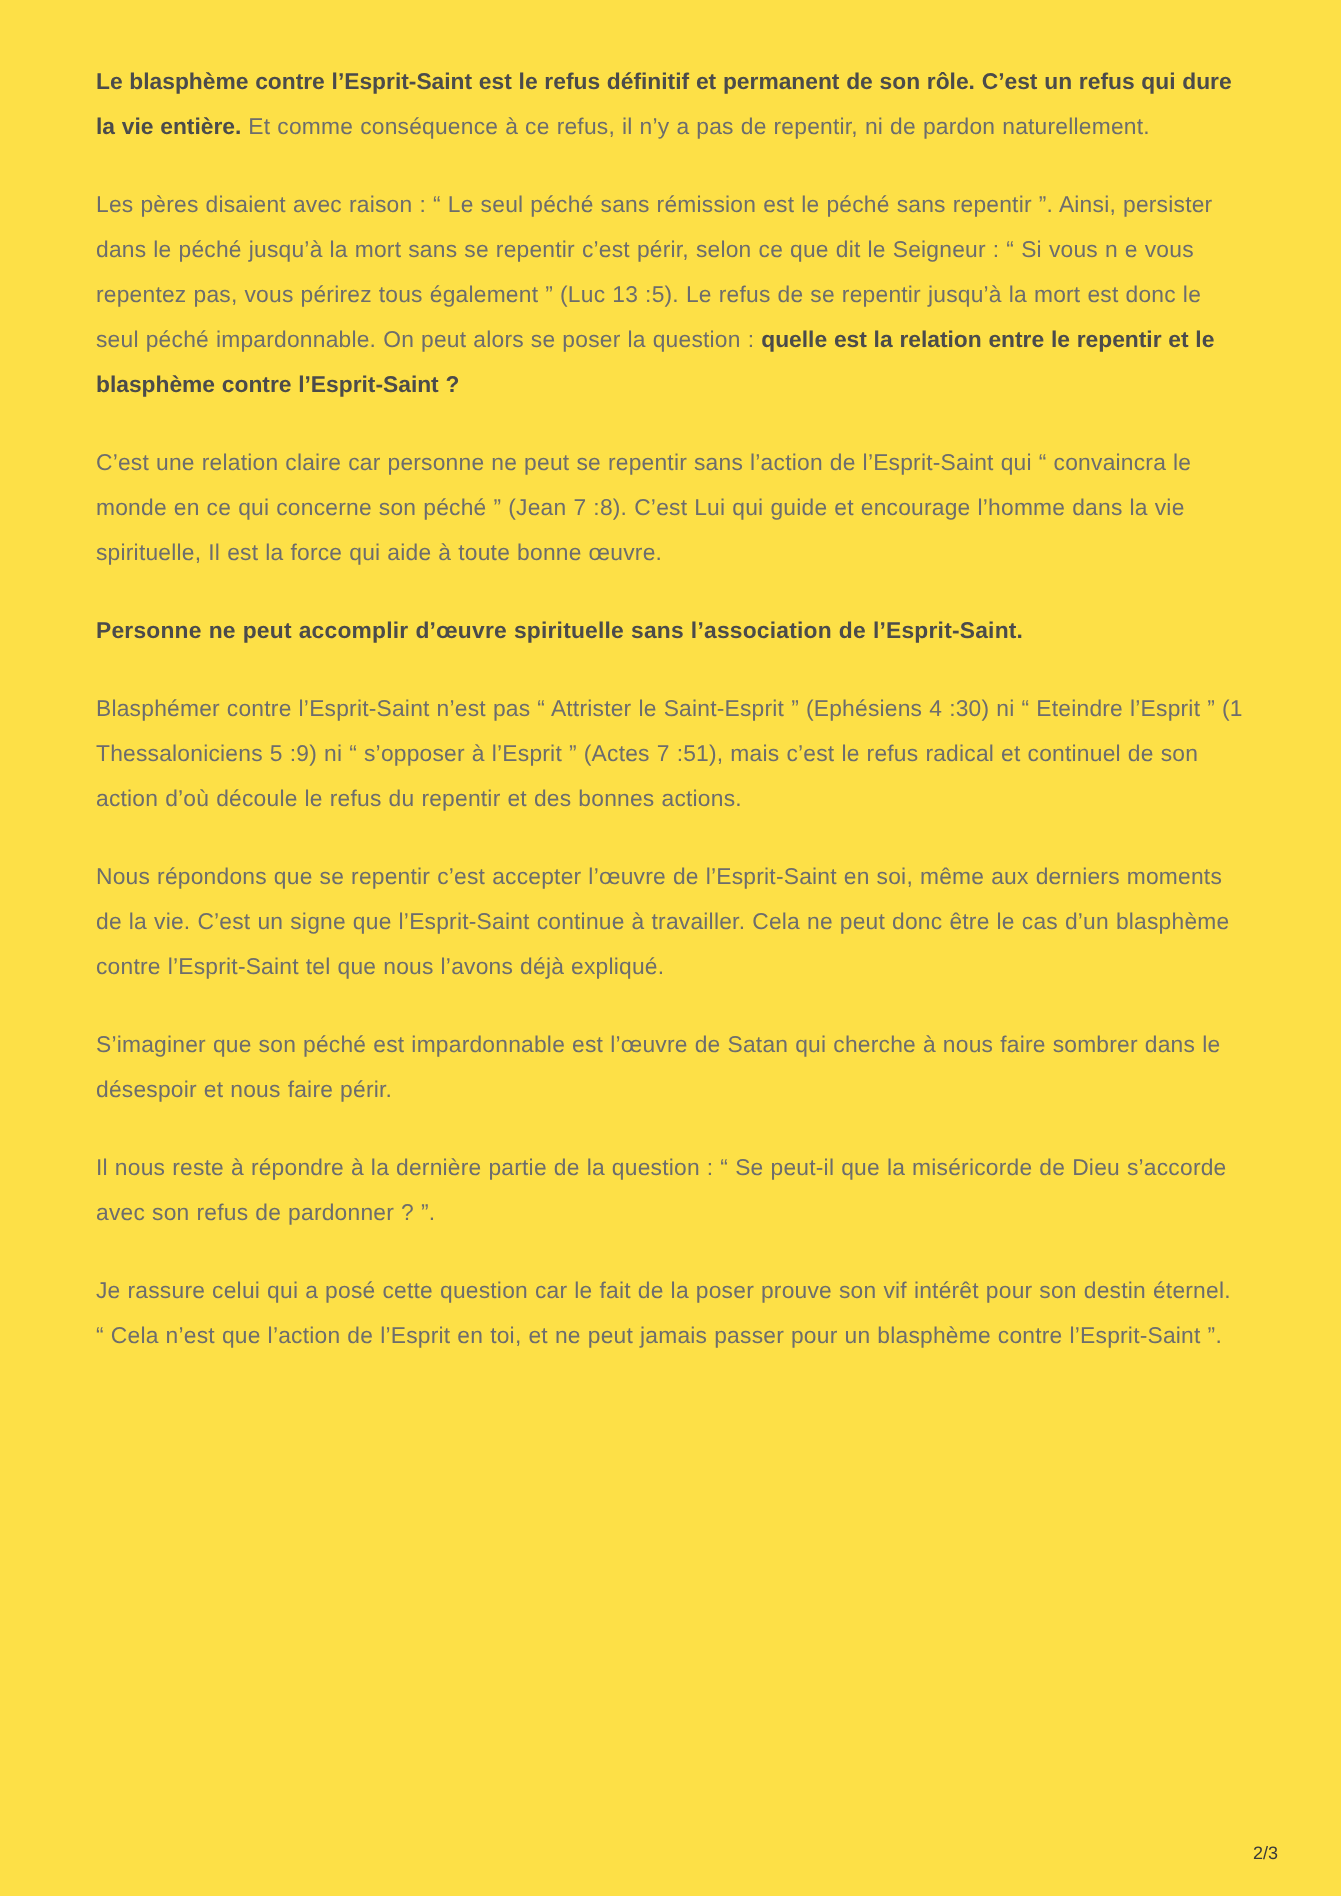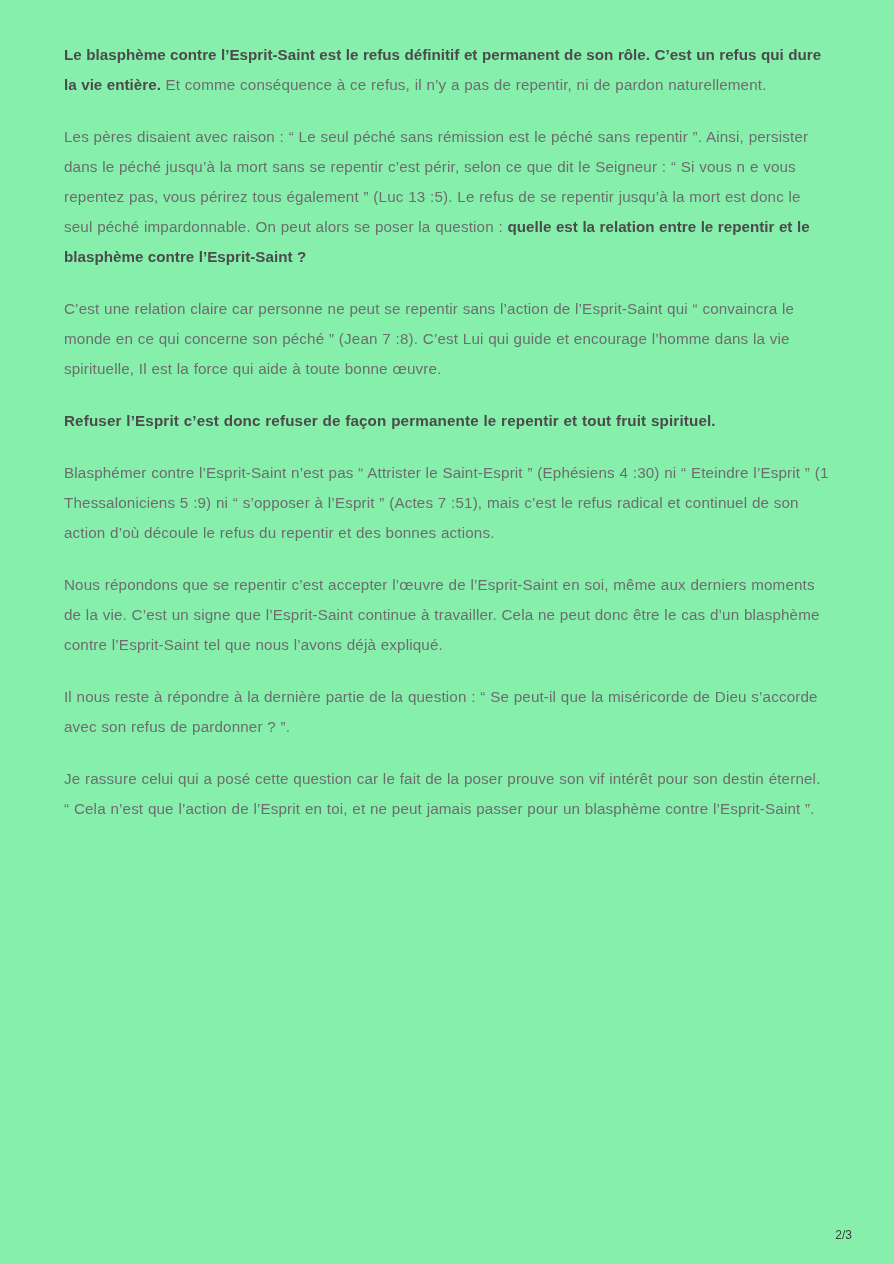--- a/index.html
+++ b/index.html
@@ -4,21 +4,21 @@
 <style>
   html, body {
     margin: 0;
     padding: 0;
     background: #ffffff;
   }
   .page {
     position: relative;
     width: 894px;
     height: 1264px;
-    background: #86efac;
+    background: #fde047;
     box-sizing: border-box;
     overflow: hidden;
     font-family: "Liberation Sans", sans-serif;
   }
   .content {
     position: absolute;
     left: 64px;
     top: 40px;
     width: 766px;
   }
@@ -66,29 +66,30 @@
       <span class="b">Le blasphème contre l’Esprit-Saint est le refus définitif et permanent de son rôle. C’est un refus qui dure la vie entière.</span><span> Et comme conséquence à ce refus, il n’y a pas de repentir, ni de pardon naturellement.</span>
     </p>
 
 
     <p class="para">
       <span>Les pères disaient avec raison : “ Le seul péché sans rémission est le péché sans repentir ”. Ainsi, persister dans le péché jusqu’à la mort sans se repentir c’est périr, selon ce que dit le Seigneur : “ Si vous n e vous repentez pas, vous périrez tous également ” (Luc 13 :5). Le refus de se repentir jusqu’à la mort est donc le seul péché impardonnable. On peut alors se poser la question : </span><span class="b">quelle est la relation entre le repentir et le blasphème contre l’Esprit-Saint ?</span>
     </p>
 
     <p class="para">C’est une relation claire car personne ne peut se repentir sans l’action de l’Esprit-Saint qui “ convaincra le monde en ce qui concerne son péché ” (Jean 7 :8). C’est Lui qui guide et encourage l’homme dans la vie spirituelle, Il est la force qui aide à toute bonne œuvre.</p>
 
+    <p class="para bold-block">Personne ne peut accomplir d’œuvre spirituelle sans l’association de l’Esprit-Saint.</p>
 
 
-    <p class="para bold-block">Refuser l’Esprit c’est donc refuser de façon permanente le repentir et tout fruit spirituel.</p>
 
     <p class="para">Blasphémer contre l’Esprit-Saint n’est pas “ Attrister le Saint-Esprit ” (Ephésiens 4 :30) ni “ Eteindre l’Esprit ” (1 Thessaloniciens 5 :9) ni “ s’opposer à l’Esprit ” (Actes 7 :51), mais c’est le refus radical et continuel de son action d’où découle le refus du repentir et des bonnes actions.</p>
 
 
     <p class="para">Nous répondons que se repentir c’est accepter l’œuvre de l’Esprit-Saint en soi, même aux derniers moments de la vie. C’est un signe que l’Esprit-Saint continue à travailler. Cela ne peut donc être le cas d’un blasphème contre l’Esprit-Saint tel que nous l’avons déjà expliqué.</p>
 
+    <p class="para">S’imaginer que son péché est impardonnable est l’œuvre de Satan qui cherche à nous faire sombrer dans le désespoir et nous faire périr.</p>
 
     <p class="para">Il nous reste à répondre à la dernière partie de la question : “ Se peut-il que la miséricorde de Dieu s’accorde avec son refus de pardonner ? ”.</p>
 
     <p class="para">Je rassure celui qui a posé cette question car le fait de la poser prouve son vif intérêt pour son destin éternel. “ Cela n’est que l’action de l’Esprit en toi, et ne peut jamais passer pour un blasphème contre l’Esprit-Saint ”.</p>
 
   </div>
 
   <div class="page-number">2/3</div>
 
 </div>

